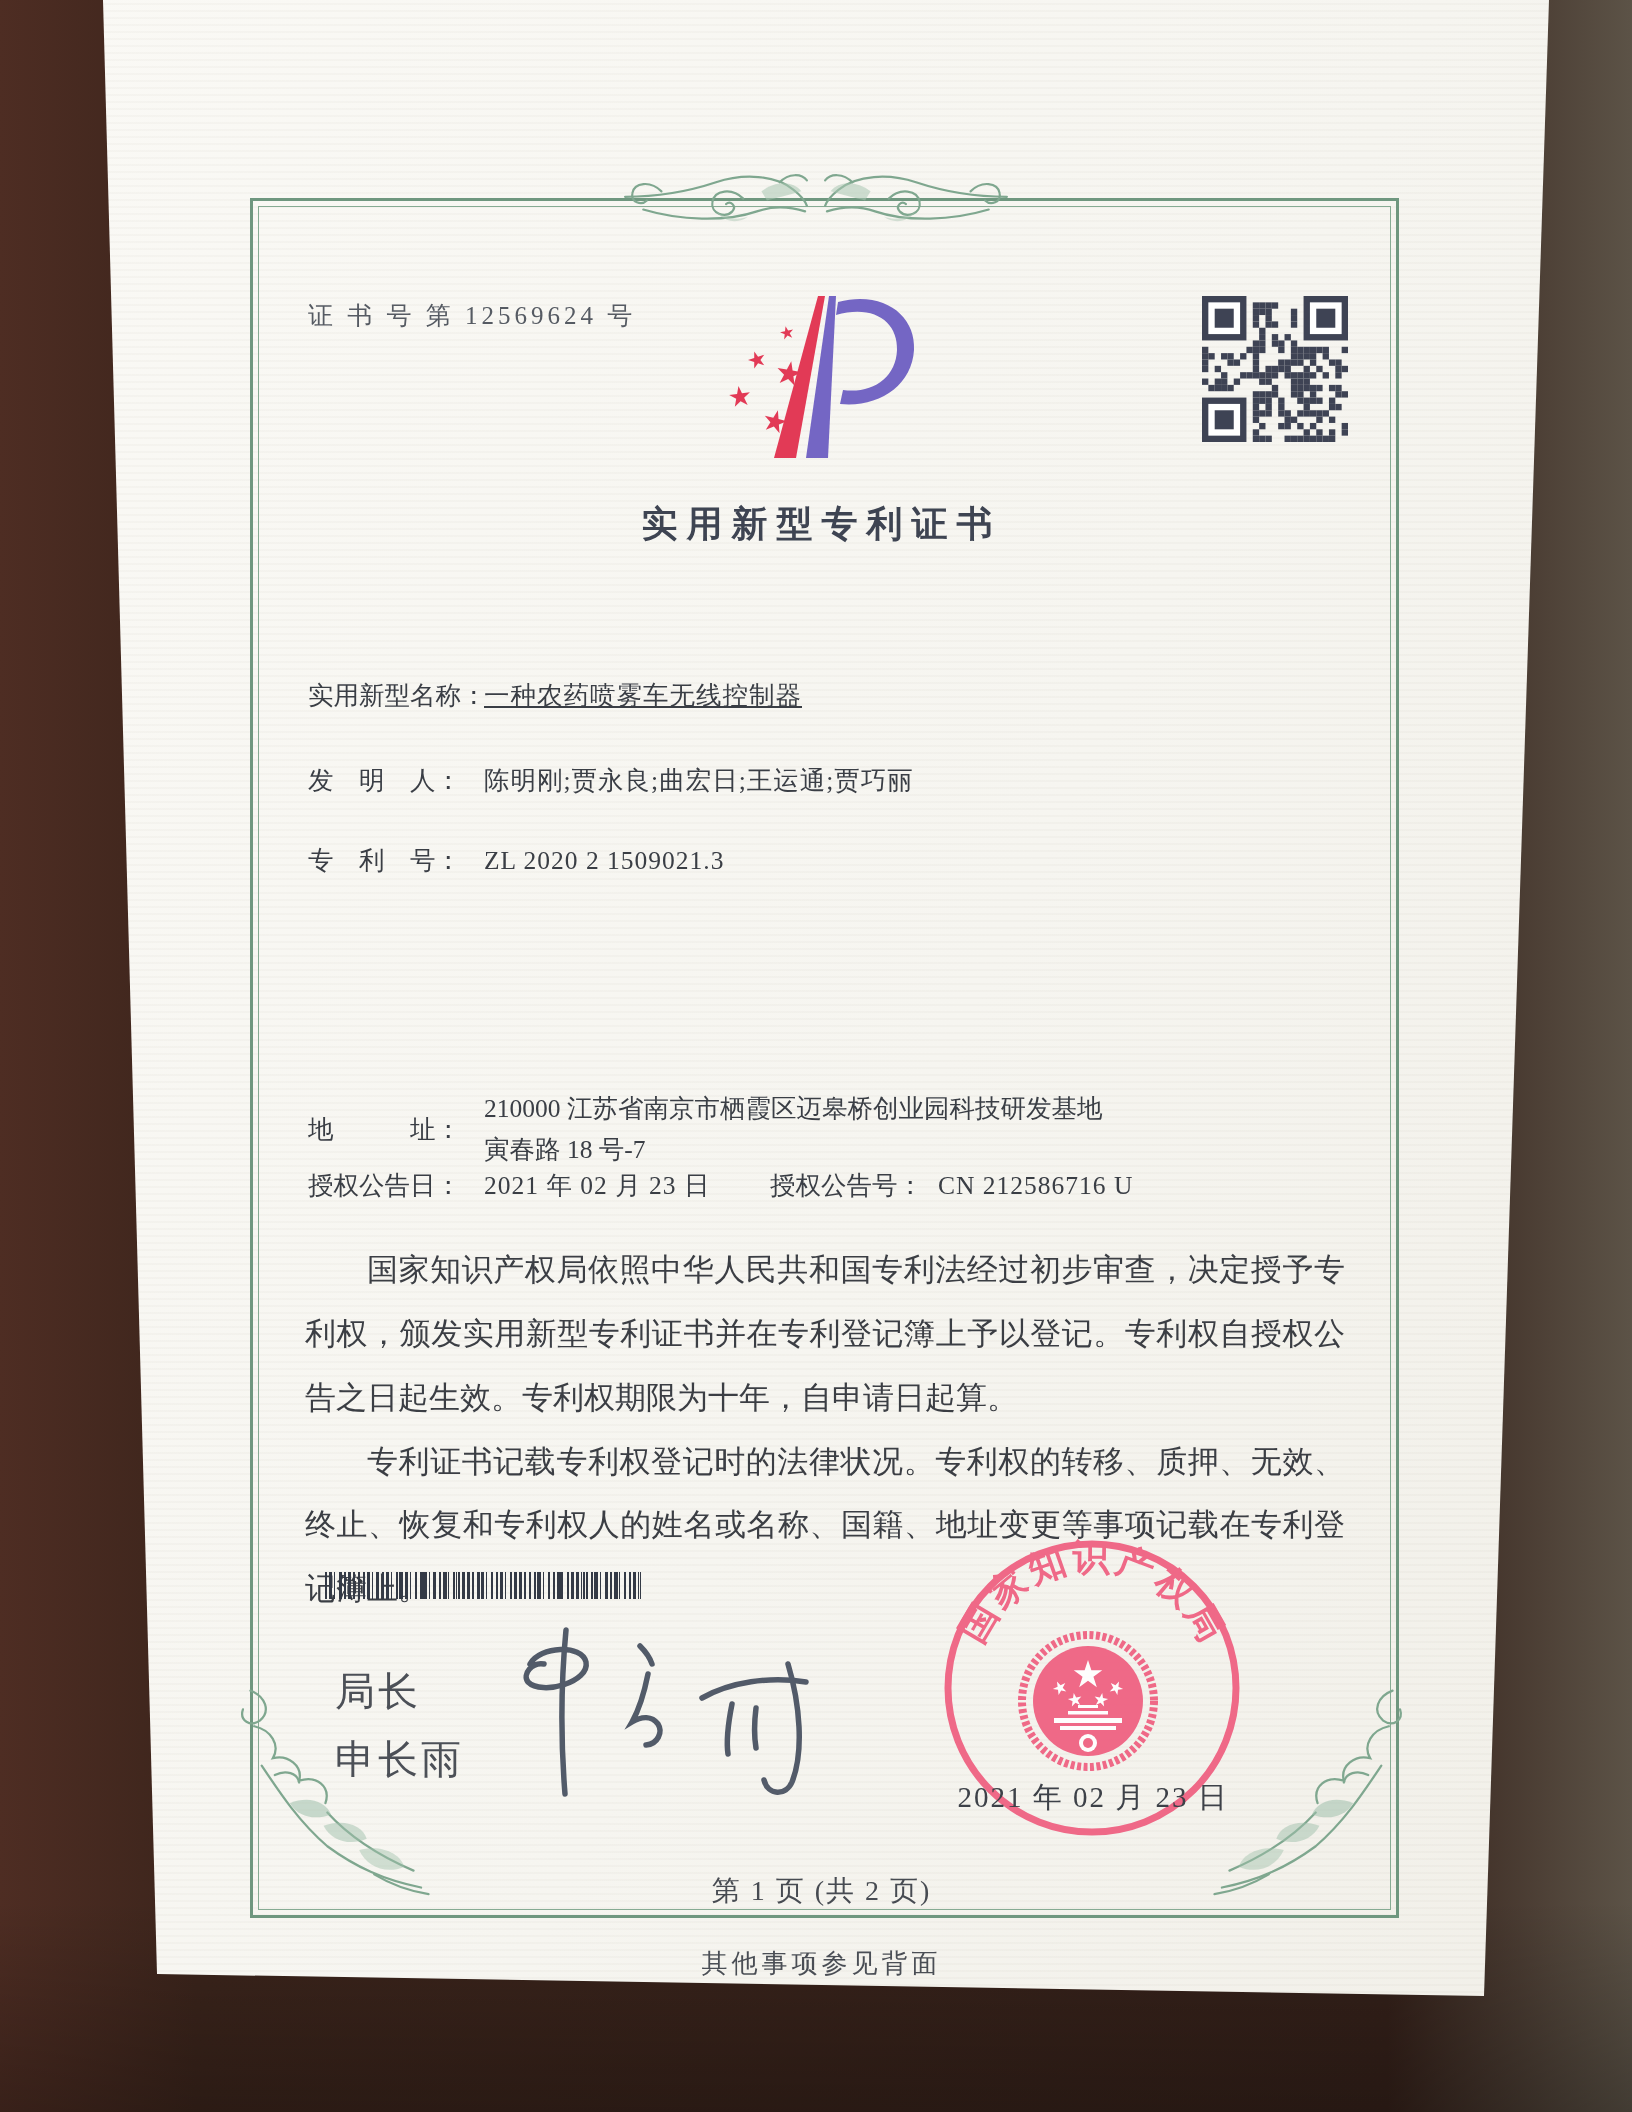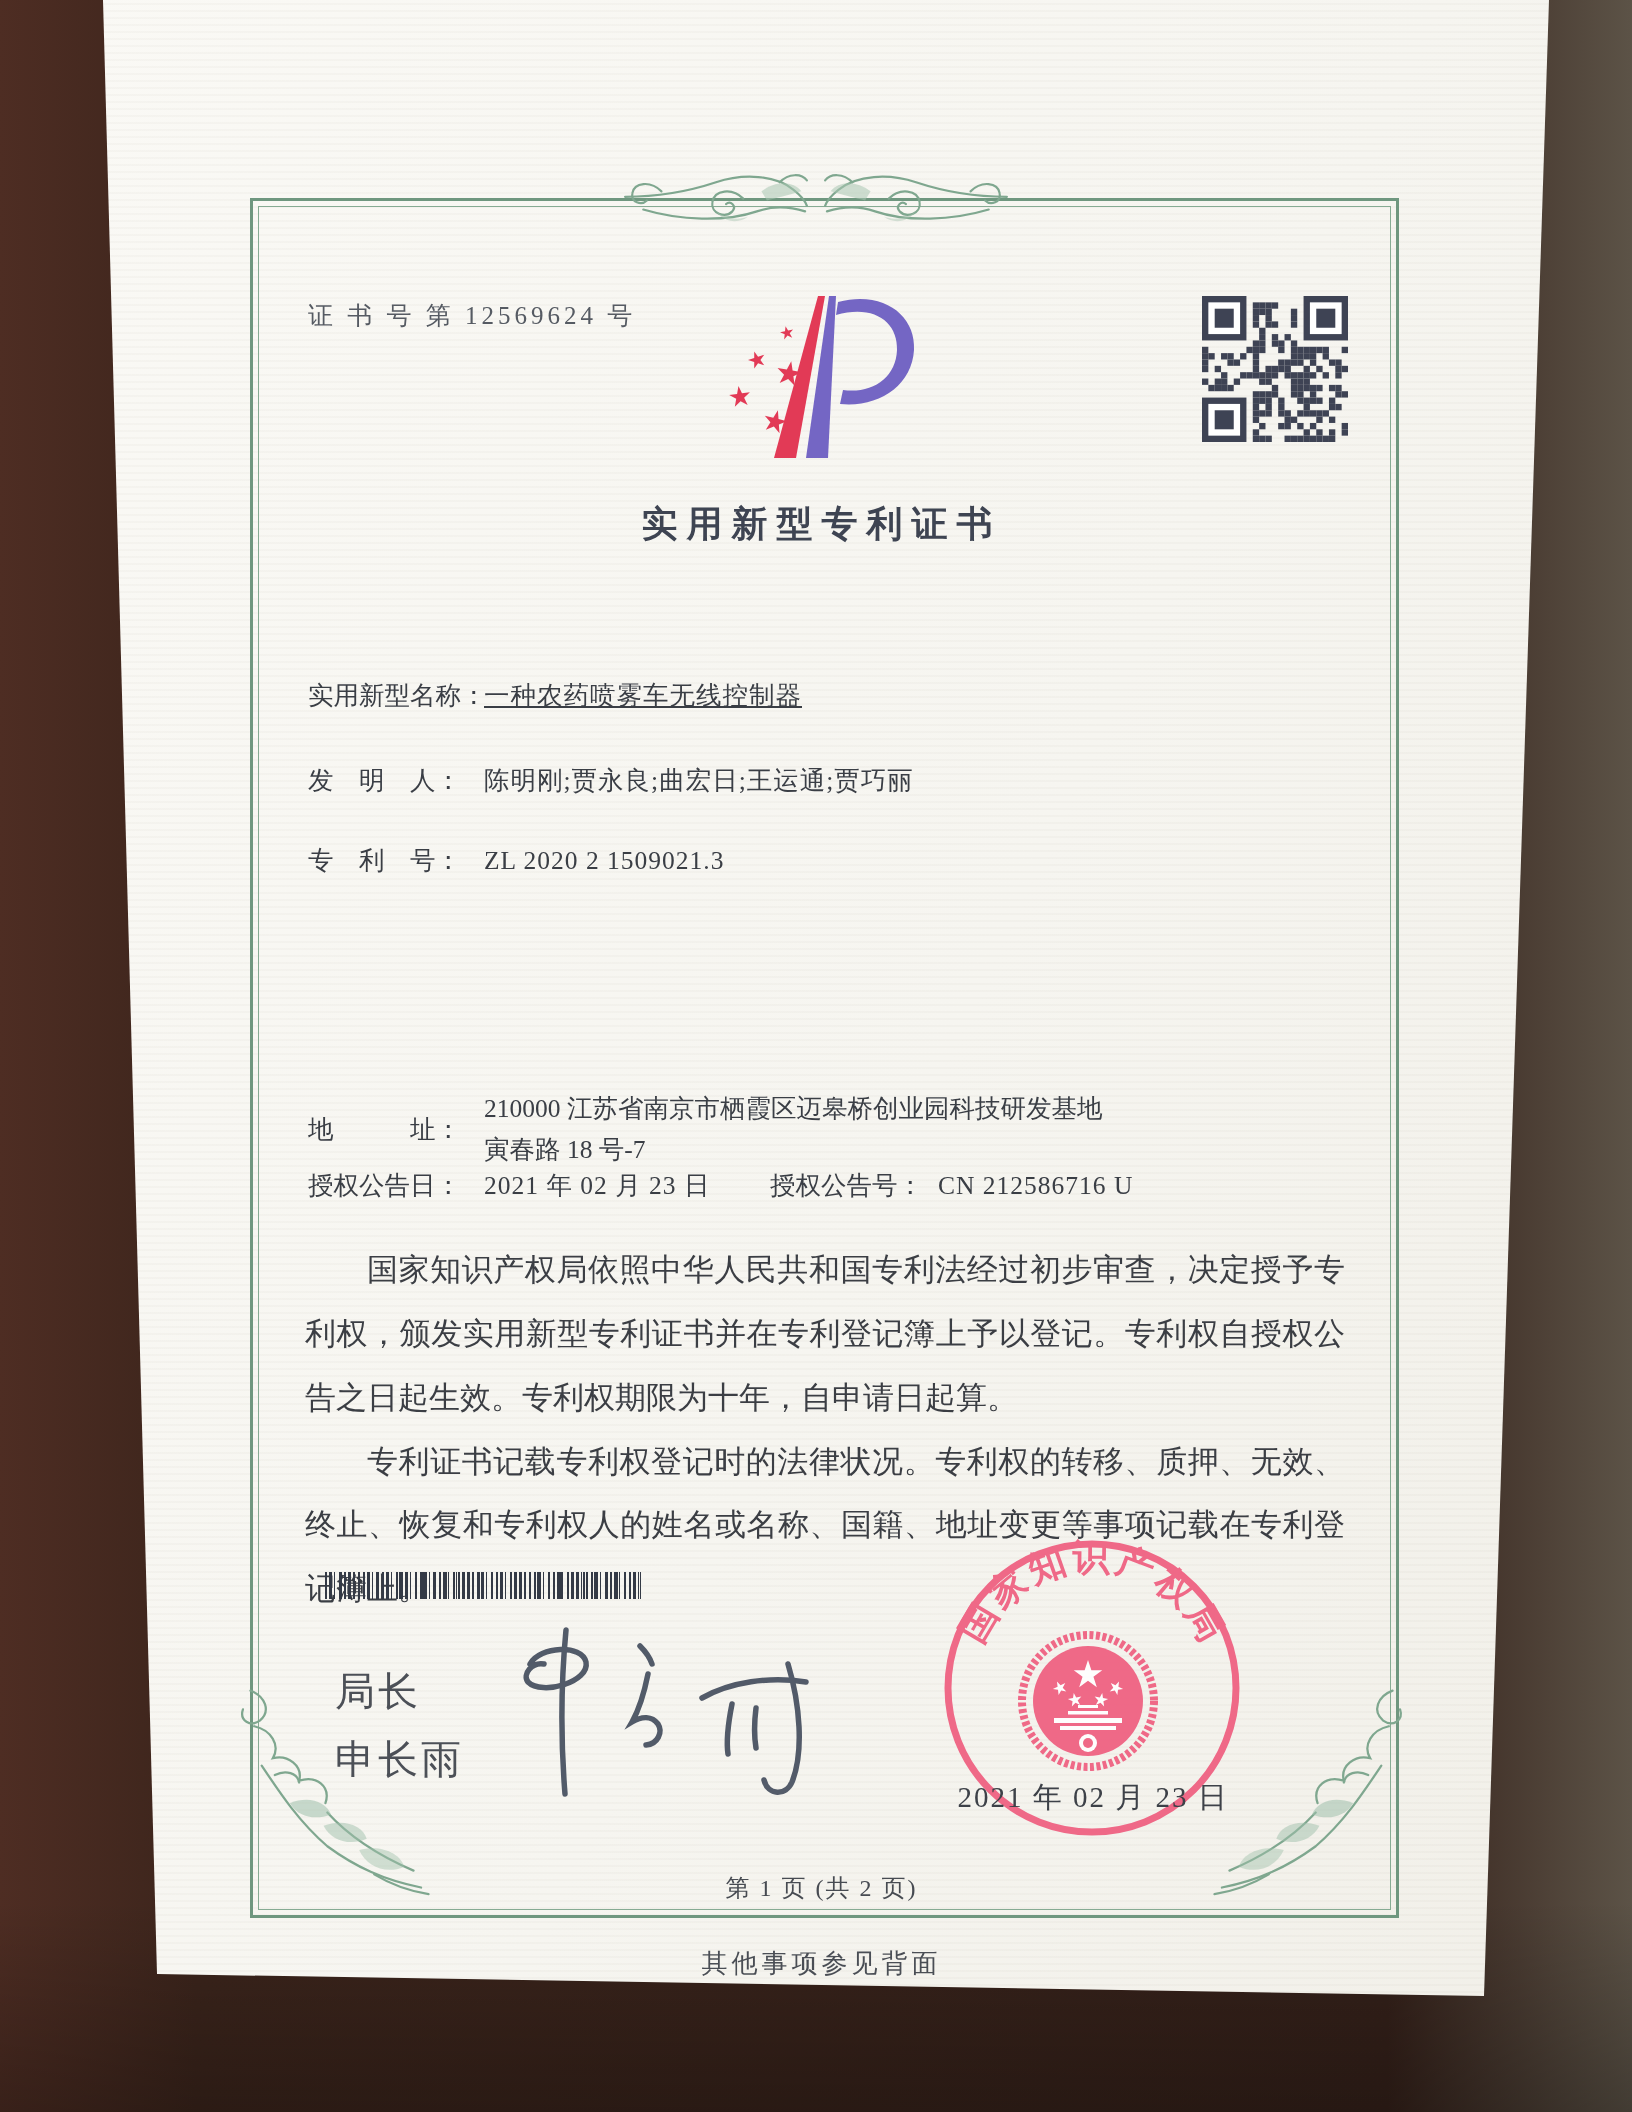--- a/index.html
+++ b/index.html
@@ -46,21 +46,21 @@
     background:
       repeating-linear-gradient(90deg,#343a46 0 2px,rgba(0,0,0,0) 2px 4px,#343a46 4px 7px,rgba(0,0,0,0) 7px 9px,#343a46 9px 10px,rgba(0,0,0,0) 10px 14px,#343a46 14px 16px,rgba(0,0,0,0) 16px 19px),
       repeating-linear-gradient(90deg,rgba(0,0,0,0) 0 5px,#343a46 5px 7px,rgba(0,0,0,0) 7px 16px,#343a46 16px 17px,rgba(0,0,0,0) 17px 23px);
   }
   .signer{left:335px;font-family:"Liberation Sans","DejaVu Sans",sans-serif;
     font-size:40px;color:#4c5057;letter-spacing:3px;z-index:3;}
   .signature{left:470px;top:1612px;z-index:4;}
   .seal{left:937px;top:1533px;z-index:5;opacity:.93;}
   .seal-date{left:878px;top:1778px;width:430px;text-align:center;font-size:29px;
     letter-spacing:2px;color:#3d4148;z-index:6;}
-  .page-num{left:250px;top:1872px;width:1143px;text-align:center;font-size:24px;
+  .page-num{left:250px;top:1872px;width:1143px;text-align:center;font-size:28px;
     color:#474b52;letter-spacing:2px;z-index:3;}
   .back-note{left:250px;top:1946px;width:1143px;text-align:center;font-size:26px;
     color:#4a4e55;letter-spacing:4px;z-index:3;}
   .deco{z-index:2;}
   .logo{left:716px;top:288px;z-index:3;}
   .qr{left:1202px;top:296px;width:146px;height:146px;z-index:3;}
 </style>
 </head>
 <body>
 

